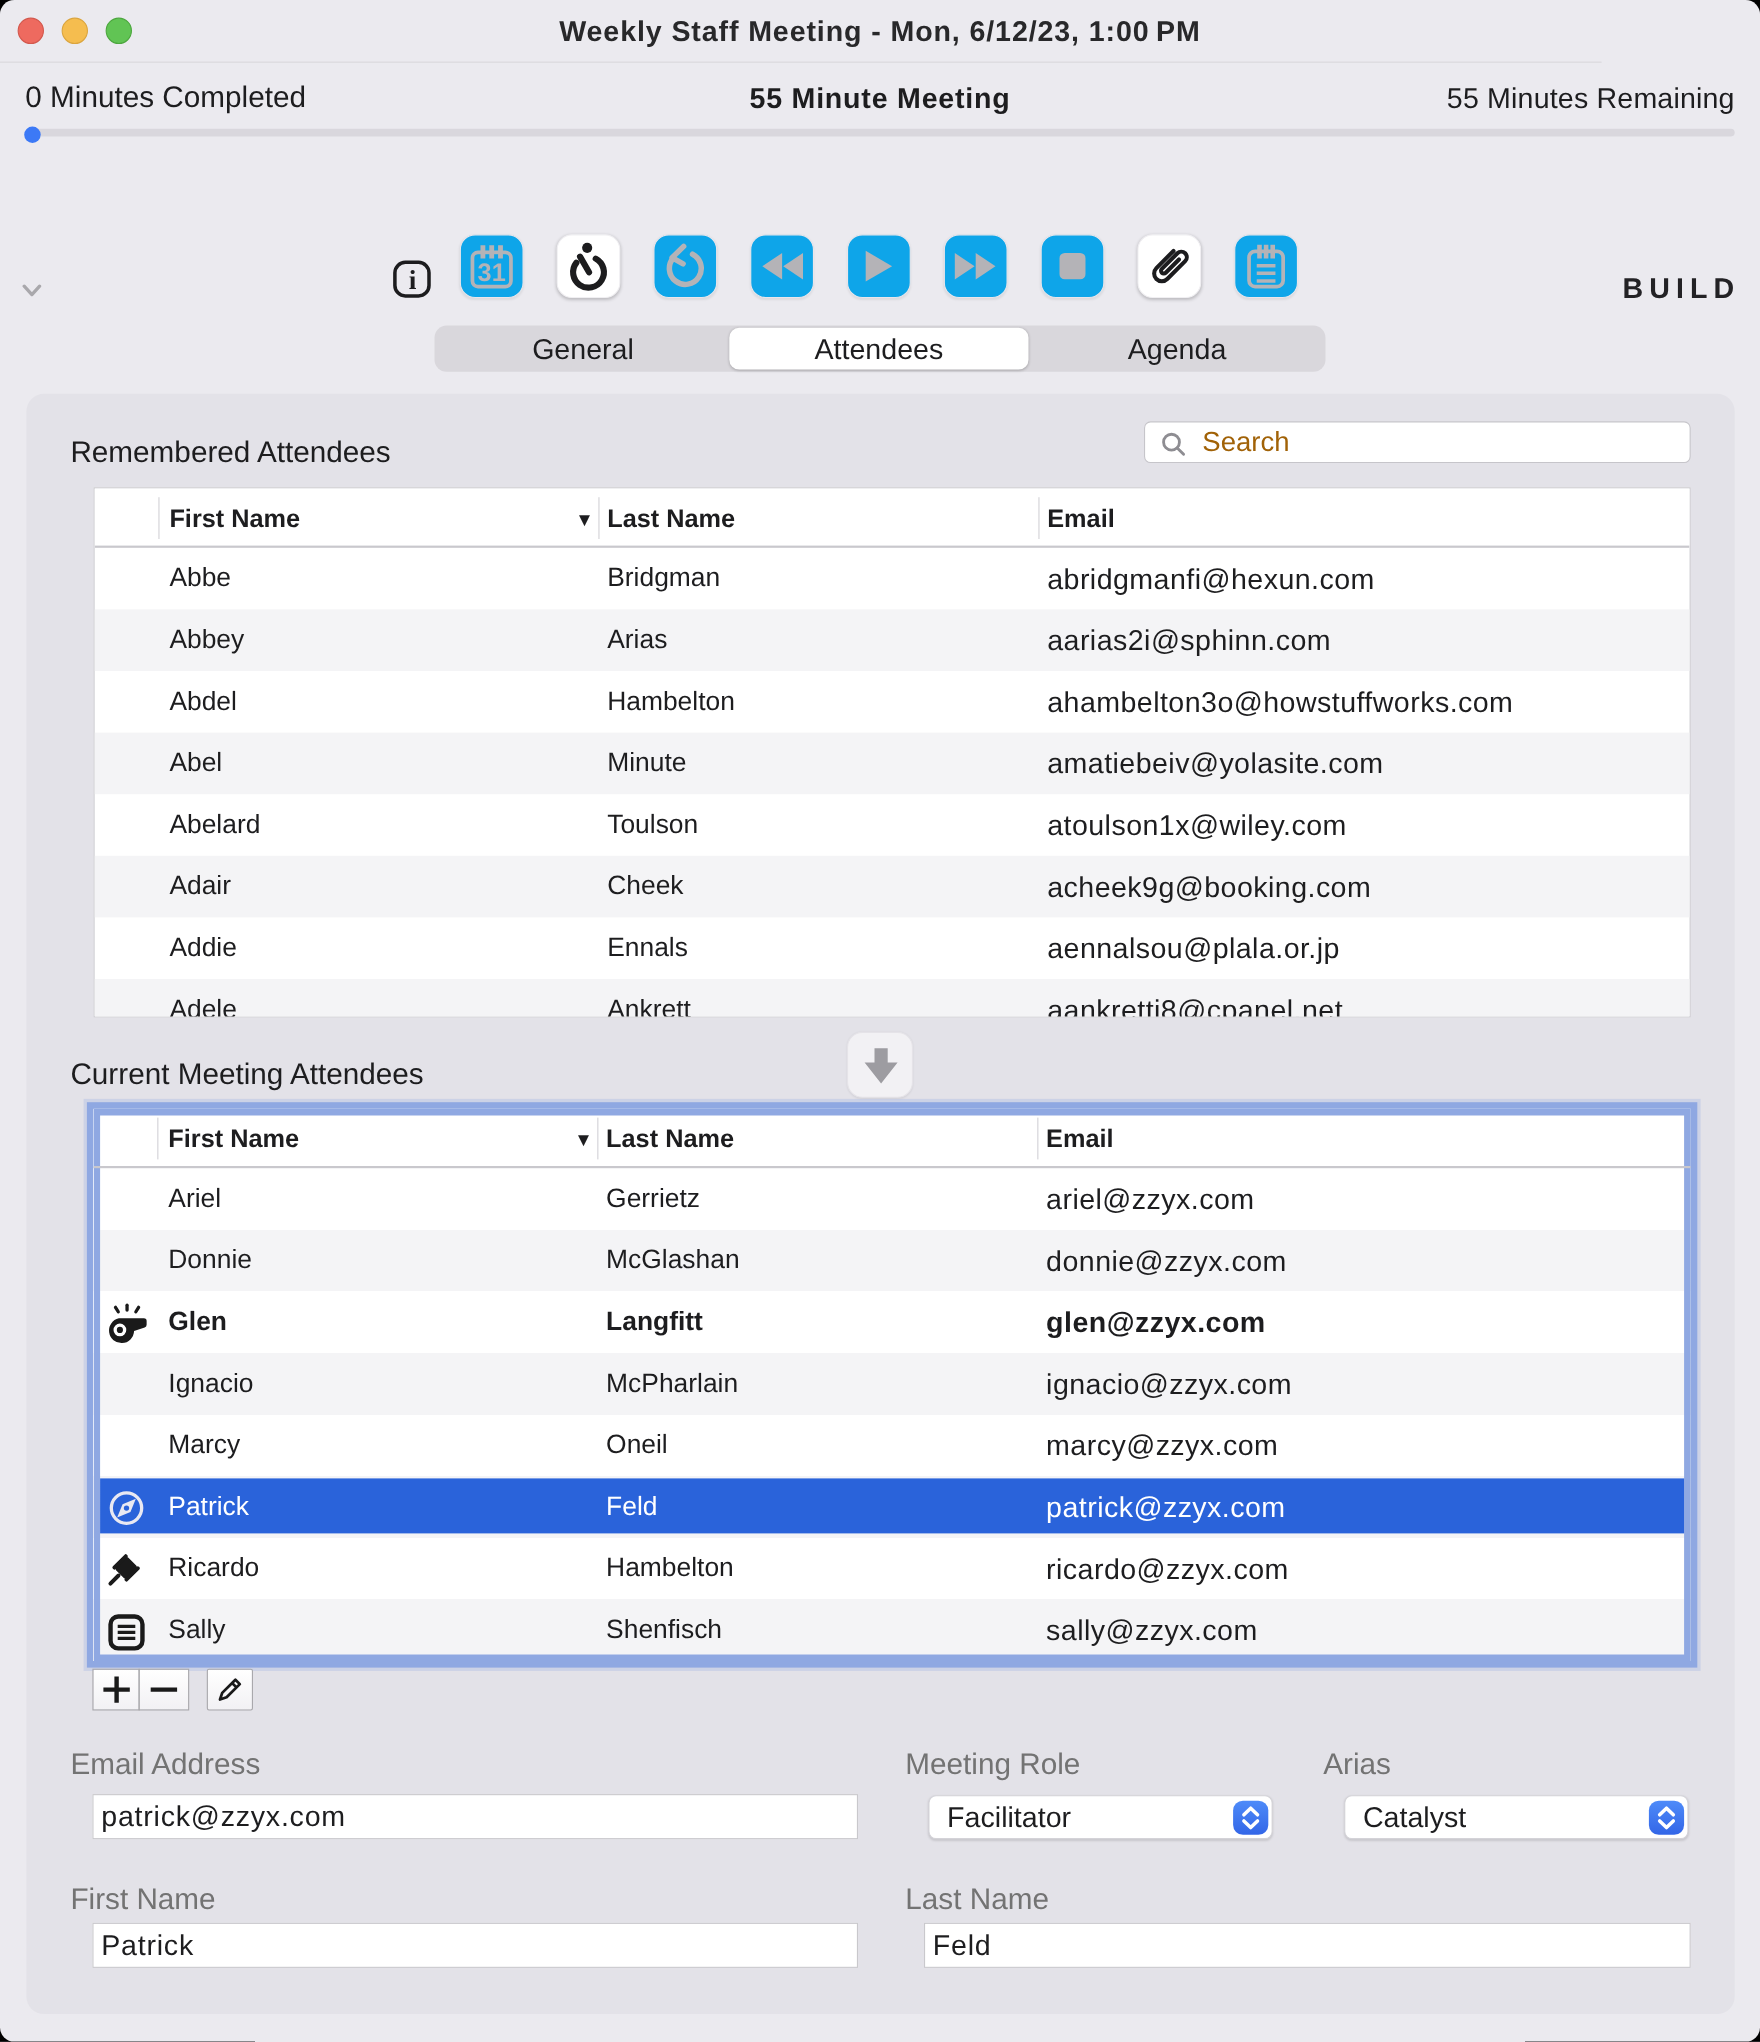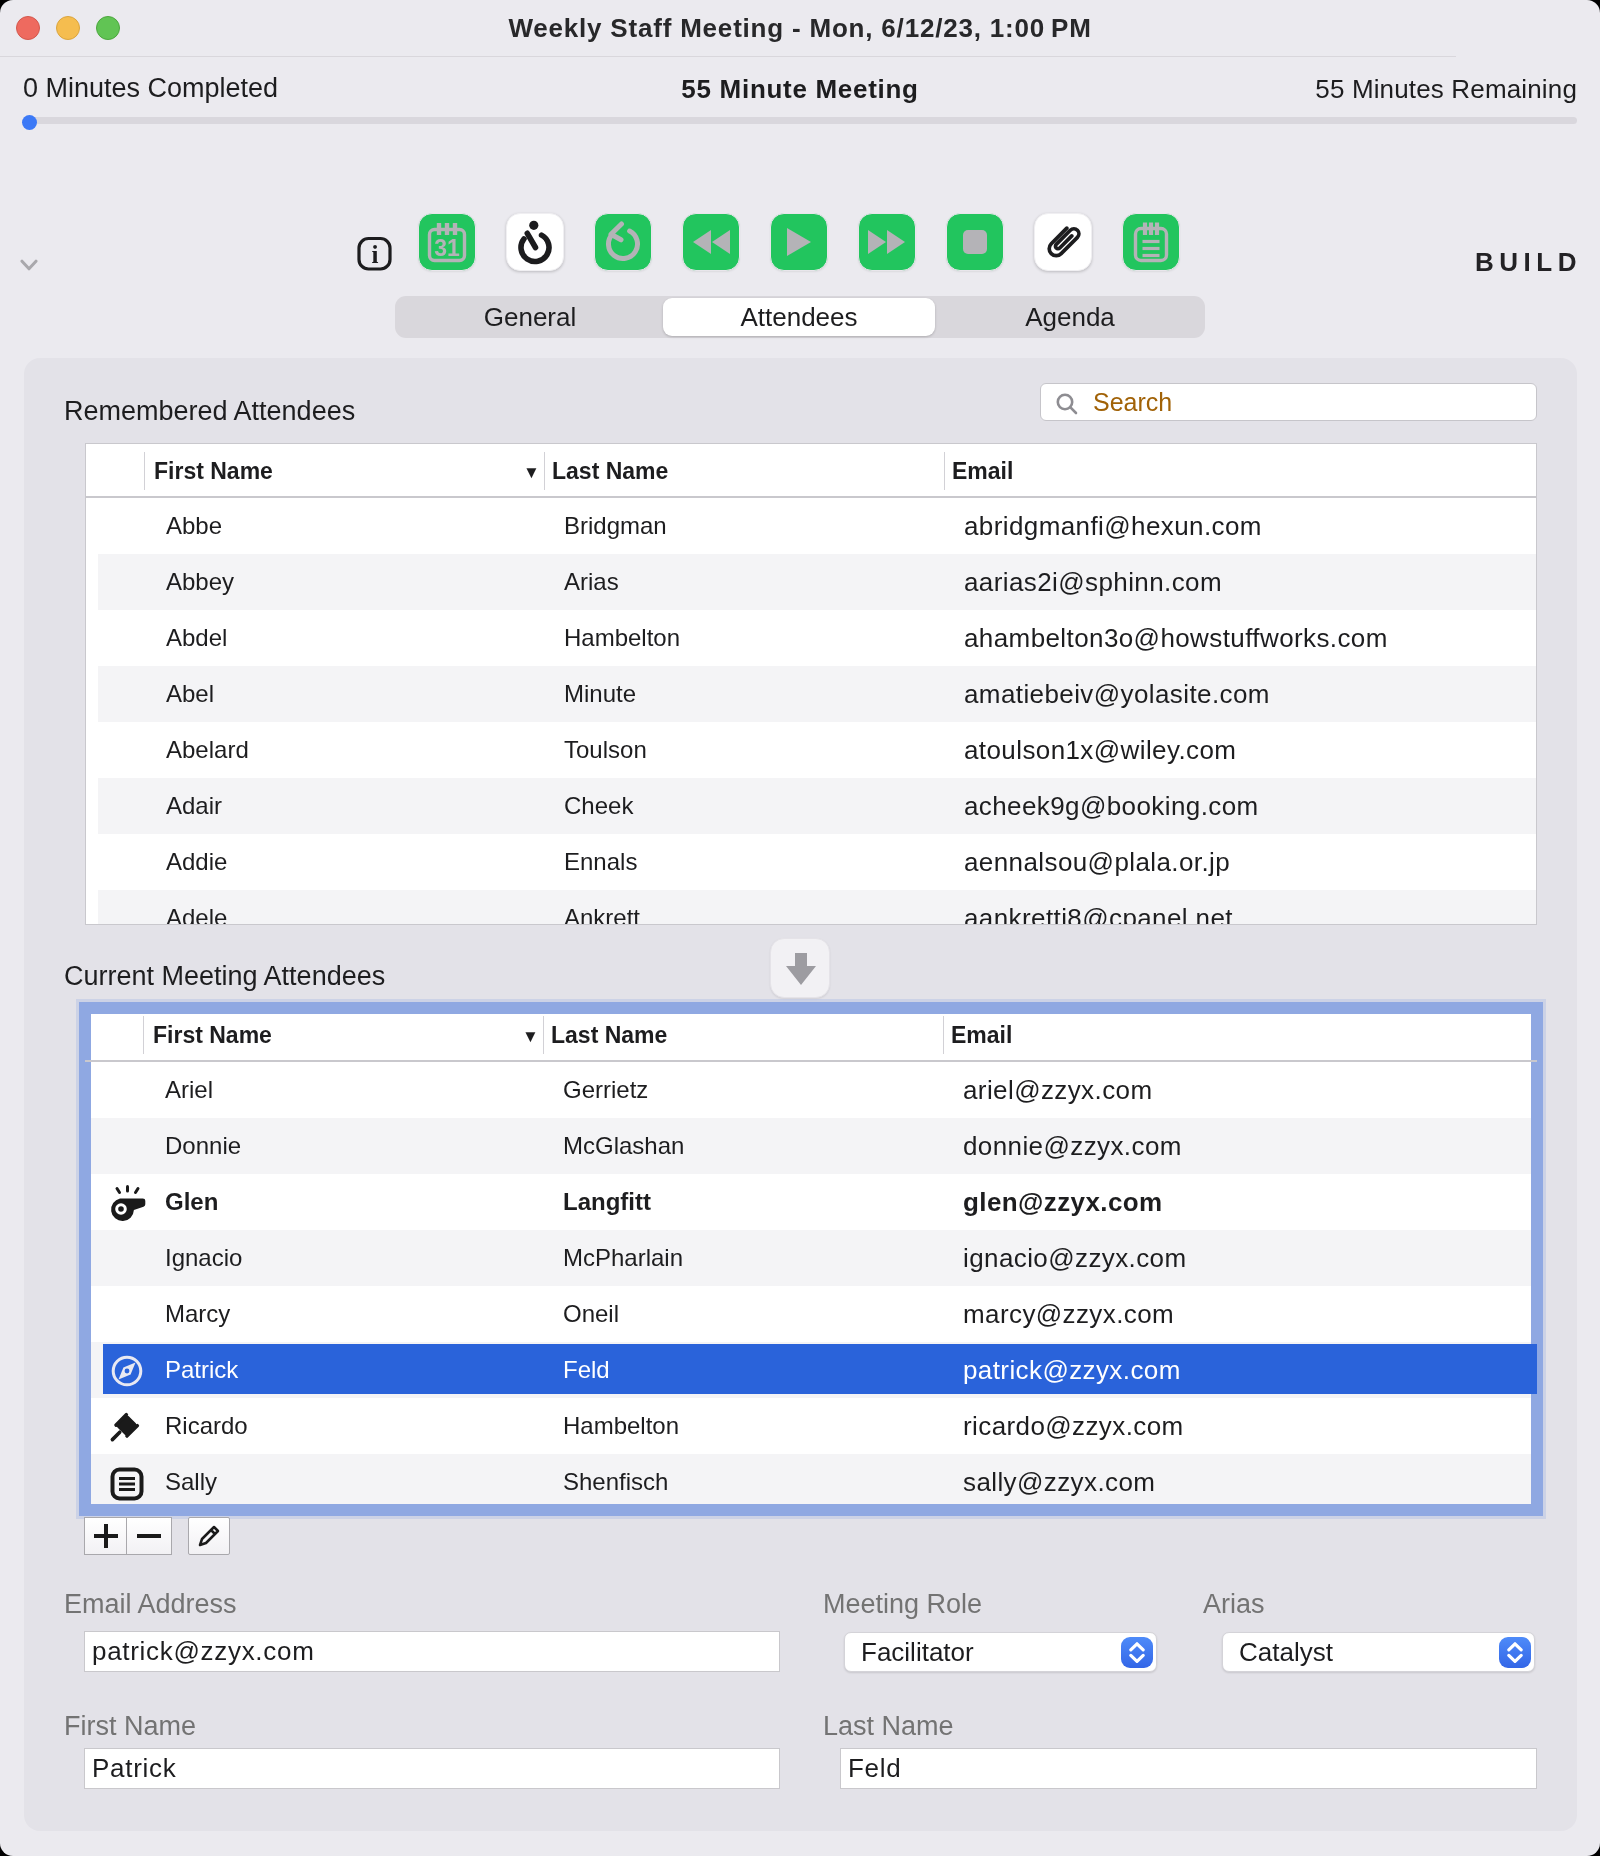--- a/index.html
+++ b/index.html
@@ -18,40 +18,40 @@
 #tl-green { left:96px; background:#61c454; border:1px solid #4ca73e; }
 #title { left:0; top:13px; width:1600px; text-align:center; font-size:26px; font-weight:bold; letter-spacing:0.8px; color:#28282a; }
 
 #prog-left { left:23px; top:73px; font-size:27px; }
 #prog-mid { left:0; top:74px; width:1600px; text-align:center; font-size:26px; letter-spacing:0.7px; font-weight:bold; }
 #prog-right { left:0; top:74px; width:1577px; text-align:right; font-size:26px; letter-spacing:0.15px; }
 #prog-track { left:23px; top:117px; width:1554px; height:7px; background:#d9d7dd; border-radius:4px; }
 #prog-dot { left:22px; top:115px; width:15px; height:15px; border-radius:50%; background:#3c79f6; }
 
 #chev { left:20px; top:258px; }
-.tbtn { top:213px; width:58px; height:58px; border-radius:14px; background:#22c55e; border:1px solid #e8e6eb; box-shadow:0 1px 2px rgba(0,0,0,0.07); }
+.tbtn { top:213px; width:58px; height:58px; border-radius:14px; background:#0ea5e9; border:1px solid #e8e6eb; box-shadow:0 1px 2px rgba(0,0,0,0.07); }
 .tbtn.white { background:#fff; border:1px solid #f0eff2; box-shadow:0 1px 3px rgba(0,0,0,0.2); }
 .tbtn svg { position:absolute; left:50%; top:50%; transform:translate(-50%,-50%); }
 #build { left:1475px; top:247px; width:140px; font-size:26px; font-weight:bold; letter-spacing:5.5px; color:#232225; }
 
 #seg { left:395px; top:296px; width:810px; height:42px; border-radius:11px; background:#d9d7dc; }
 .seg-item { top:296px; width:270px; height:42px; font-size:26px; text-align:center; line-height:42px; color:#1d1d1f; }
 #seg-sel { left:663px; top:298px; width:272px; height:38px; border-radius:9px; background:#fff; box-shadow:0 1px 2.5px rgba(0,0,0,0.2); }
 
 #panel { left:24px; top:358px; width:1553px; height:1473px; background:#e3e2e8; border-radius:16px; }
 .sect-label { font-size:27px; color:#1d1d1f; }
 
 #search { left:1040px; top:383px; width:497px; height:38px; background:#fff; border:1px solid #c6c5ca; border-radius:6px; }
 #search-ph { left:1093px; top:388px; font-size:25px; color:#a16207; }
 
 .tbl { background:#fff; }
 .thead { position:absolute; left:0; top:0; width:100%; height:54px; background:#fff; border-bottom:2px solid #c9c8cd; }
 .th { position:absolute; top:0; height:54px; line-height:54px; font-weight:bold; font-size:23px; }
 .vline { position:absolute; top:8px; height:38px; width:1px; background:#d2d1d6; }
-.row { position:absolute; left:0; width:100%; height:56px;margin-left:12px; }
+.row { position:absolute; left:0; width:100%; height:56px; }
 .row.alt { background:#f4f4f6; }
 .row.sel { color:#fff; background-image:linear-gradient(#2a63da,#2a63da); background-repeat:no-repeat; background-position:6px 2px; background-size:calc(100% - 12px) 50px; }
 .cell { position:absolute; top:0; height:56px; line-height:56px; font-size:24px; }
 .c1 { left:68px; } .c2 { left:466px; } .c3 { left:866px; font-size:26px; letter-spacing:0.4px; }
 #tbl1 { left:85px; top:443px; width:1452px; height:482px; border:1px solid #c9c8cd; overflow:hidden; }
 #tbl2 { left:85px; top:1008px; width:1452px; height:502px; overflow:hidden;
   background-color:#fff;
   background-image: repeating-linear-gradient(to bottom, #ffffff 0 56px, #f4f4f6 56px 112px);
   background-repeat:no-repeat; background-position:0 54px; background-size:100% 448px;
   box-shadow: 0 0 0 6px #8fa8e2, inset 0 0 0 6px #8fa8e2, 0 0 0 9px rgba(143,168,226,0.28); }

